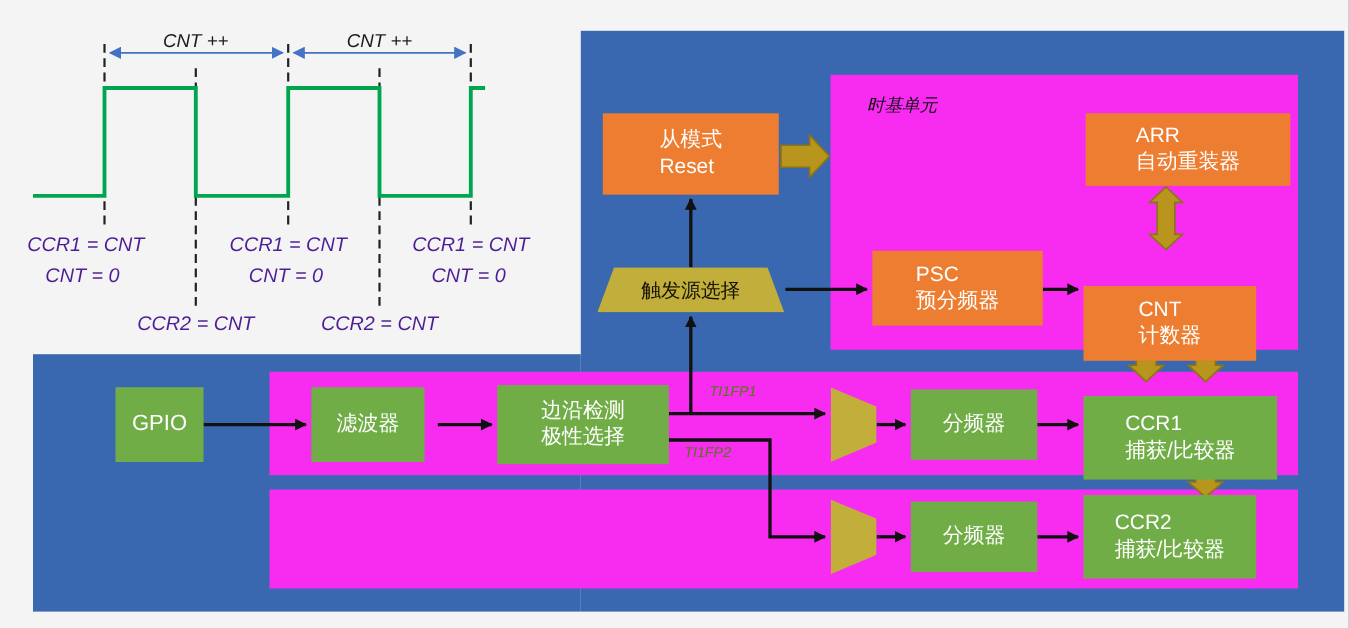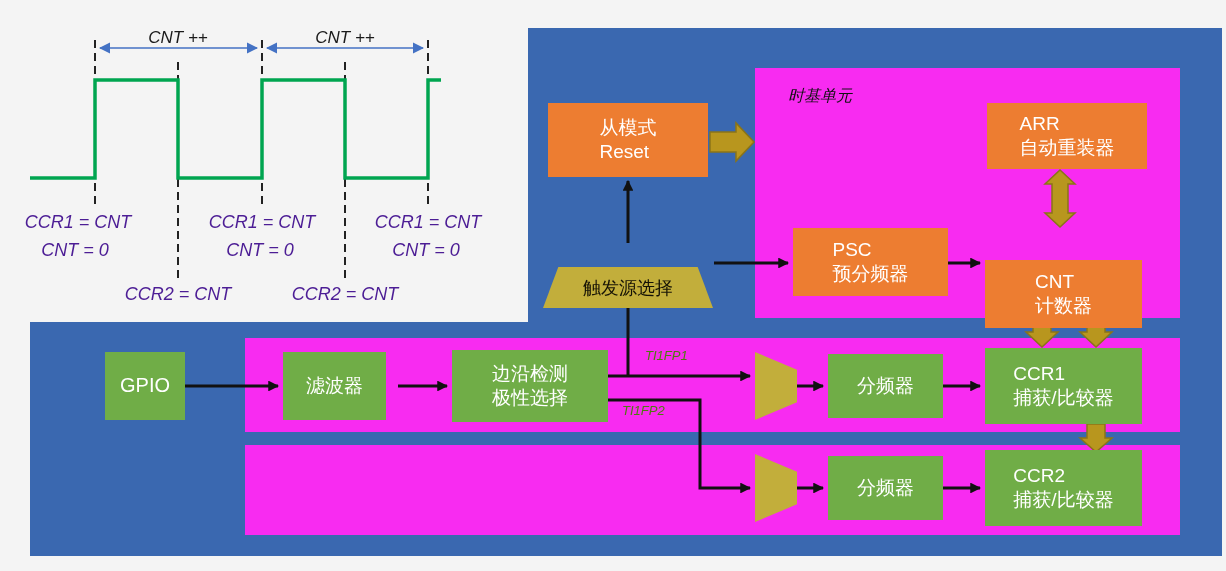--- a/index.html
+++ b/index.html
@@ -16,21 +16,21 @@
          color:#ffffff; font-size:19px; line-height:1.28;
          white-space:pre-line; }
   .orange { background:#ed7d31; }
   .green  { background:#70ad47; }
 
   .mux { position:absolute; background:#c2ae3b;
          clip-path: polygon(0 0, 100% 26%, 100% 74%, 0 100%); }
 
   .trap { position:absolute; background:#c2ae3b; color:#151205;
           clip-path: polygon(9% 0, 91% 0, 100% 100%, 0 100%);
-          display:flex; align-items:center; justify-content:center; font-size:18px;margin-top:24px; }
+          display:flex; align-items:center; justify-content:center; font-size:18px; }
 
   .lbl { position:absolute; color:#111;font-style:italic; }
   .lbl-center { transform:translateX(-50%); white-space:nowrap; }
   .wave-txt { font-size:18px; color:#4c1d95; }
   .cnt-txt { font-size:17px; color:#1a1a1a; }
   .sig { color:#4d7c0f; font-size:13px; }
   .tb-title { font-size:16px; color:#111; }
 </style>
 </head>
 <body>
@@ -102,35 +102,35 @@
   <div class="lbl lbl-center wave-txt" style="left:260px; top:240px;">CNT = 0</div>
   <div class="lbl lbl-center wave-txt" style="left:426px; top:240px;">CNT = 0</div>
 
   <div class="lbl lbl-center wave-txt" style="left:178px; top:284px;">CCR2 = CNT</div>
   <div class="lbl lbl-center wave-txt" style="left:345px; top:284px;">CCR2 = CNT</div>
 
   <div class="lbl tb-title" style="left:788px; top:86px;">时基单元</div>
 
   <div class="box orange" style="left:548px; top:103px; width:160px; height:74px;">从模式
 Reset</div>
-  <div class="box orange" style="left:987px; top:103px; width:160px; height:66px;">ARR
+  <div class="box orange" style="left:987px; top:103px; width:186px; height:66px;">ARR
 自动重装器</div>
   <div class="box orange" style="left:793px; top:228px; width:155px; height:68px;">PSC
 预分频器</div>
   <div class="box orange" style="left:985px; top:228px; width:157px; height:68px;margin-top:32px;">CNT
 计数器</div>
 
   <div class="trap" style="left:543px; top:243px; width:170px; height:41px;">触发源选择</div>
 
   <div class="box green" style="left:105px; top:352px; width:80px; height:68px; font-size:20px;">GPIO</div>
   <div class="box green" style="left:283px; top:352px; width:103px; height:68px;">滤波器</div>
   <div class="box green" style="left:452px; top:350px; width:156px; height:72px;">边沿检测
 极性选择</div>
   <div class="box green" style="left:828px; top:354px; width:115px; height:64px;">分频器</div>
-  <div class="box green" style="left:985px; top:348px; width:157px; height:76px;">CCR1
+  <div class="box green" style="left:985px; top:360px; width:176px; height:76px;">CCR1
 捕获/比较器</div>
   <div class="box green" style="left:828px; top:456px; width:115px; height:64px;">分频器</div>
   <div class="box green" style="left:985px; top:450px; width:157px; height:76px;">CCR2
 捕获/比较器</div>
 
   <div class="mux" style="left:755px; top:352px; width:42px; height:68px;"></div>
   <div class="mux" style="left:755px; top:454px; width:42px; height:68px;"></div>
 
   <div class="lbl sig" style="left:645px; top:348px;">TI1FP1</div>
   <div class="lbl sig" style="left:622px; top:403px;">TI1FP2</div>

